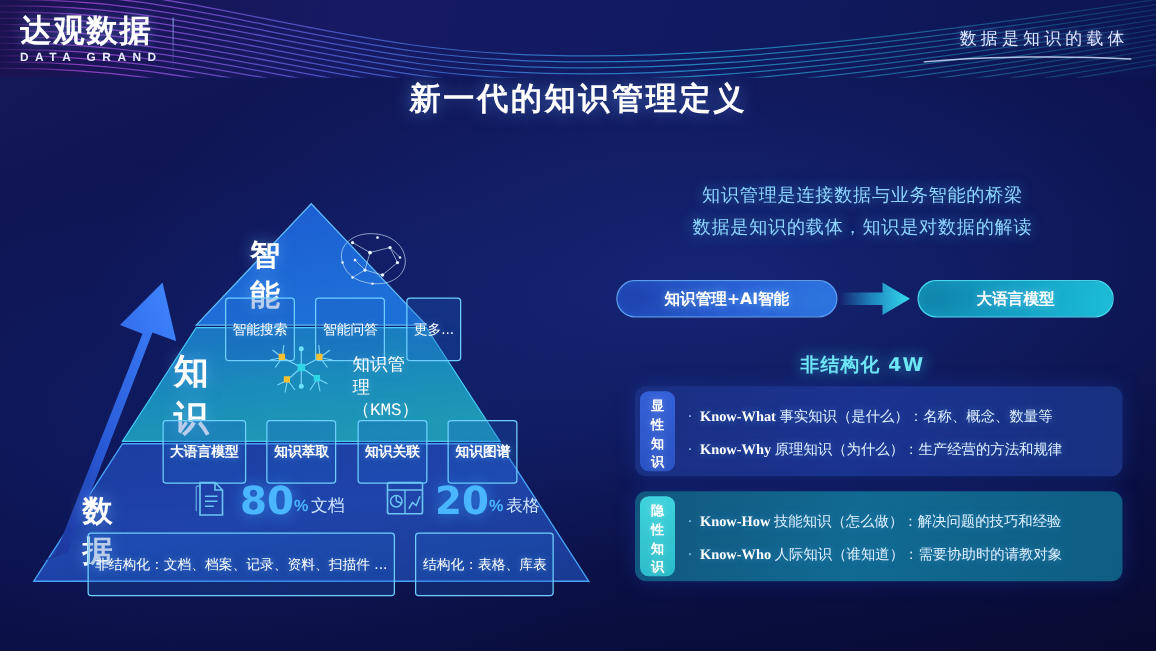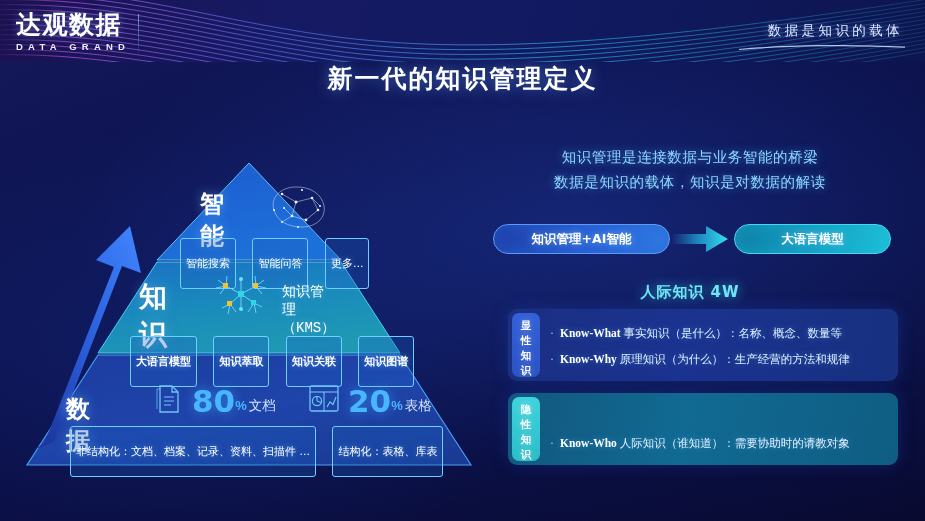--- a/index.html
+++ b/index.html
@@ -336,21 +336,21 @@
           <stop offset="0%" stop-color="#16236e"></stop>
           <stop offset="45%" stop-color="#1d84bd"></stop>
           <stop offset="100%" stop-color="#35ddf0"></stop>
         </linearGradient>
       </defs>
       <path d="M2,11 L36,11 L36,3 L58,16 L36,29 L36,21 L2,21 Z" fill="url(#arw)"></path>
     </svg>
     <div class="pill pill-b">大语言模型</div>
   </div>
 
-  <div class="fourw">人际知识 4W</div>
+  <div class="fourw">非结构化 4W</div>
 
   <div class="kcard c1">
     <div class="ktab t1">
       <span>显</span>
       <span>性</span>
       <span>知</span>
       <span>识</span>
     </div>
     <div class="kbul b1">
       <span class="dot">·</span><span class="en">Know-What</span>&nbsp;<span>事实知识（是什么）：名称、概念、数量等</span>
@@ -360,18 +360,21 @@
     </div>
   </div>
 
   <div class="kcard c2">
     <div class="ktab t2">
       <span>隐</span>
       <span>性</span>
       <span>知</span>
       <span>识</span>
     </div>
+    <div class="kbul b1">
+      <span class="dot">·</span><span class="en">Know-How</span>&nbsp;<span>技能知识（怎么做）：解决问题的技巧和经验</span>
+    </div>
     <div class="kbul b2">
       <span class="dot">·</span><span class="en">Know-Who</span>&nbsp;<span>人际知识（谁知道）：需要协助时的请教对象</span>
     </div>
   </div>
 
 </div>
 
 </body></html>

